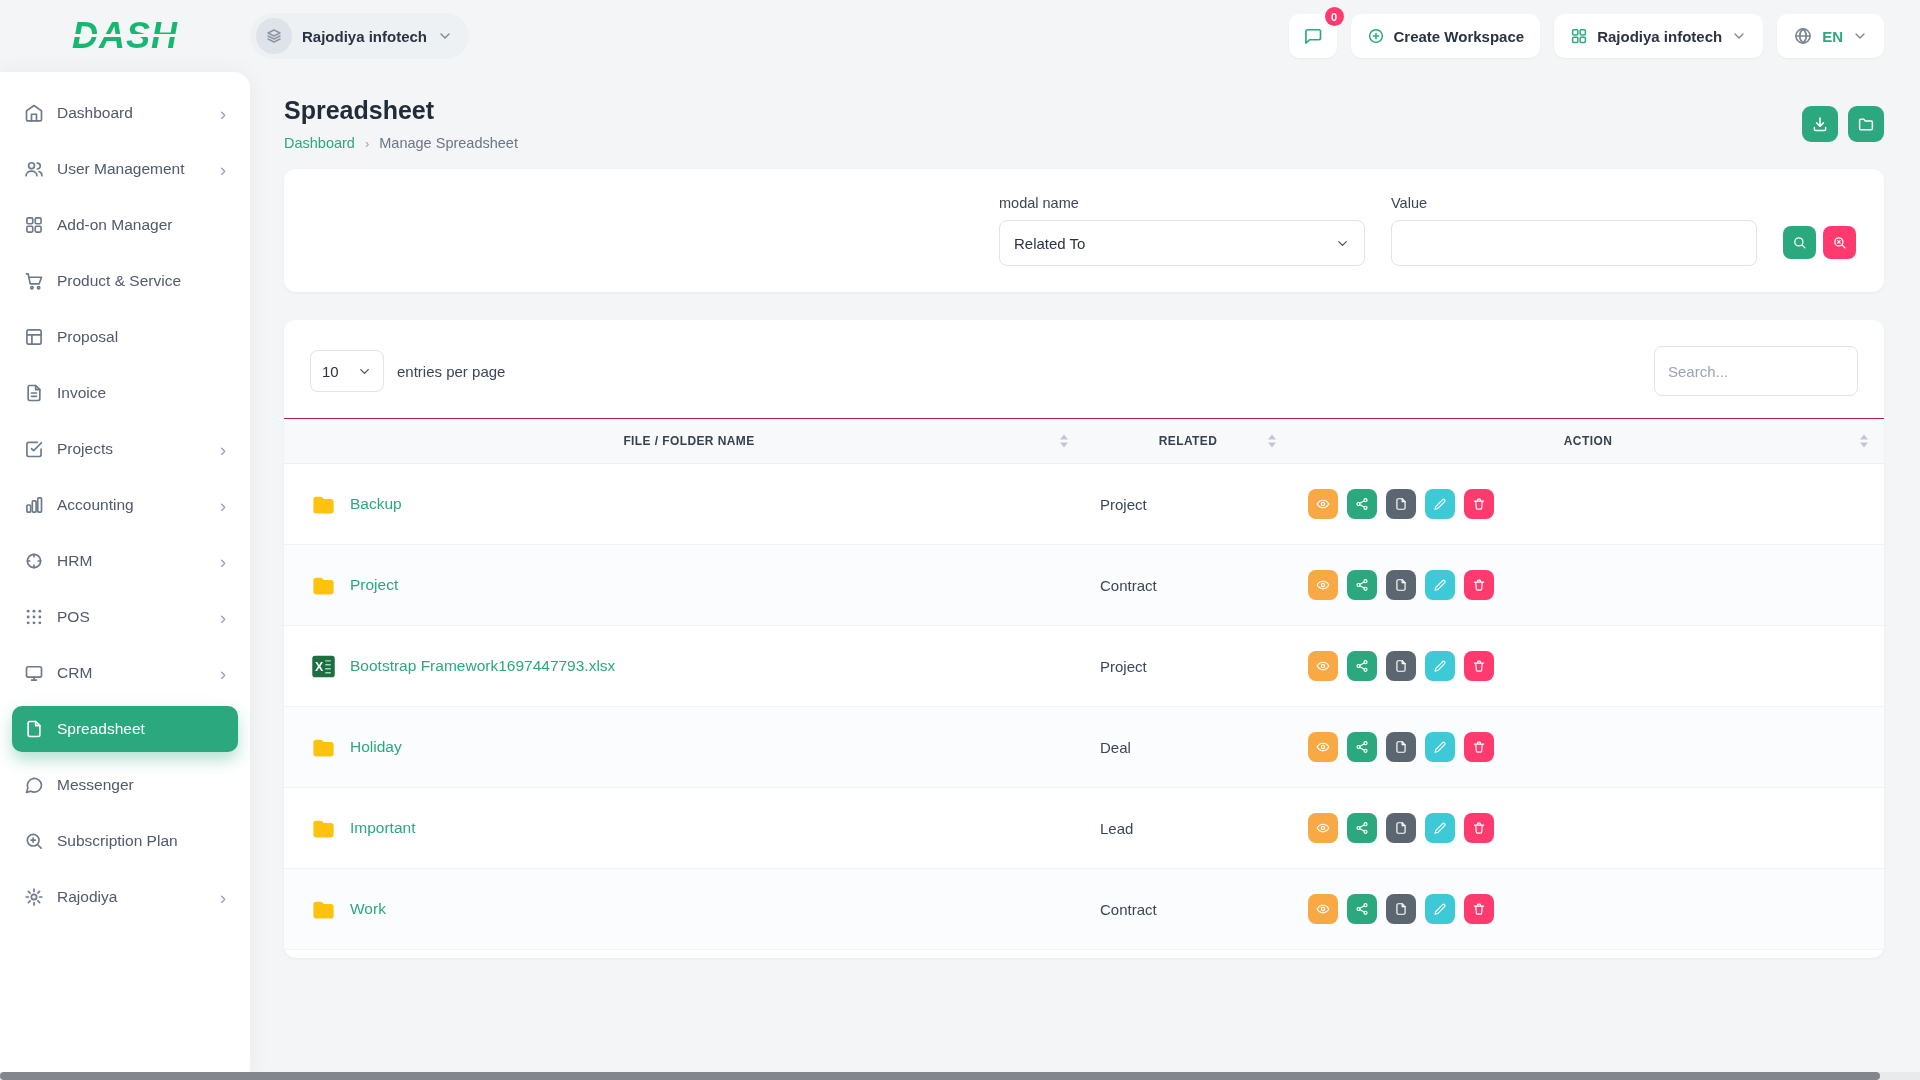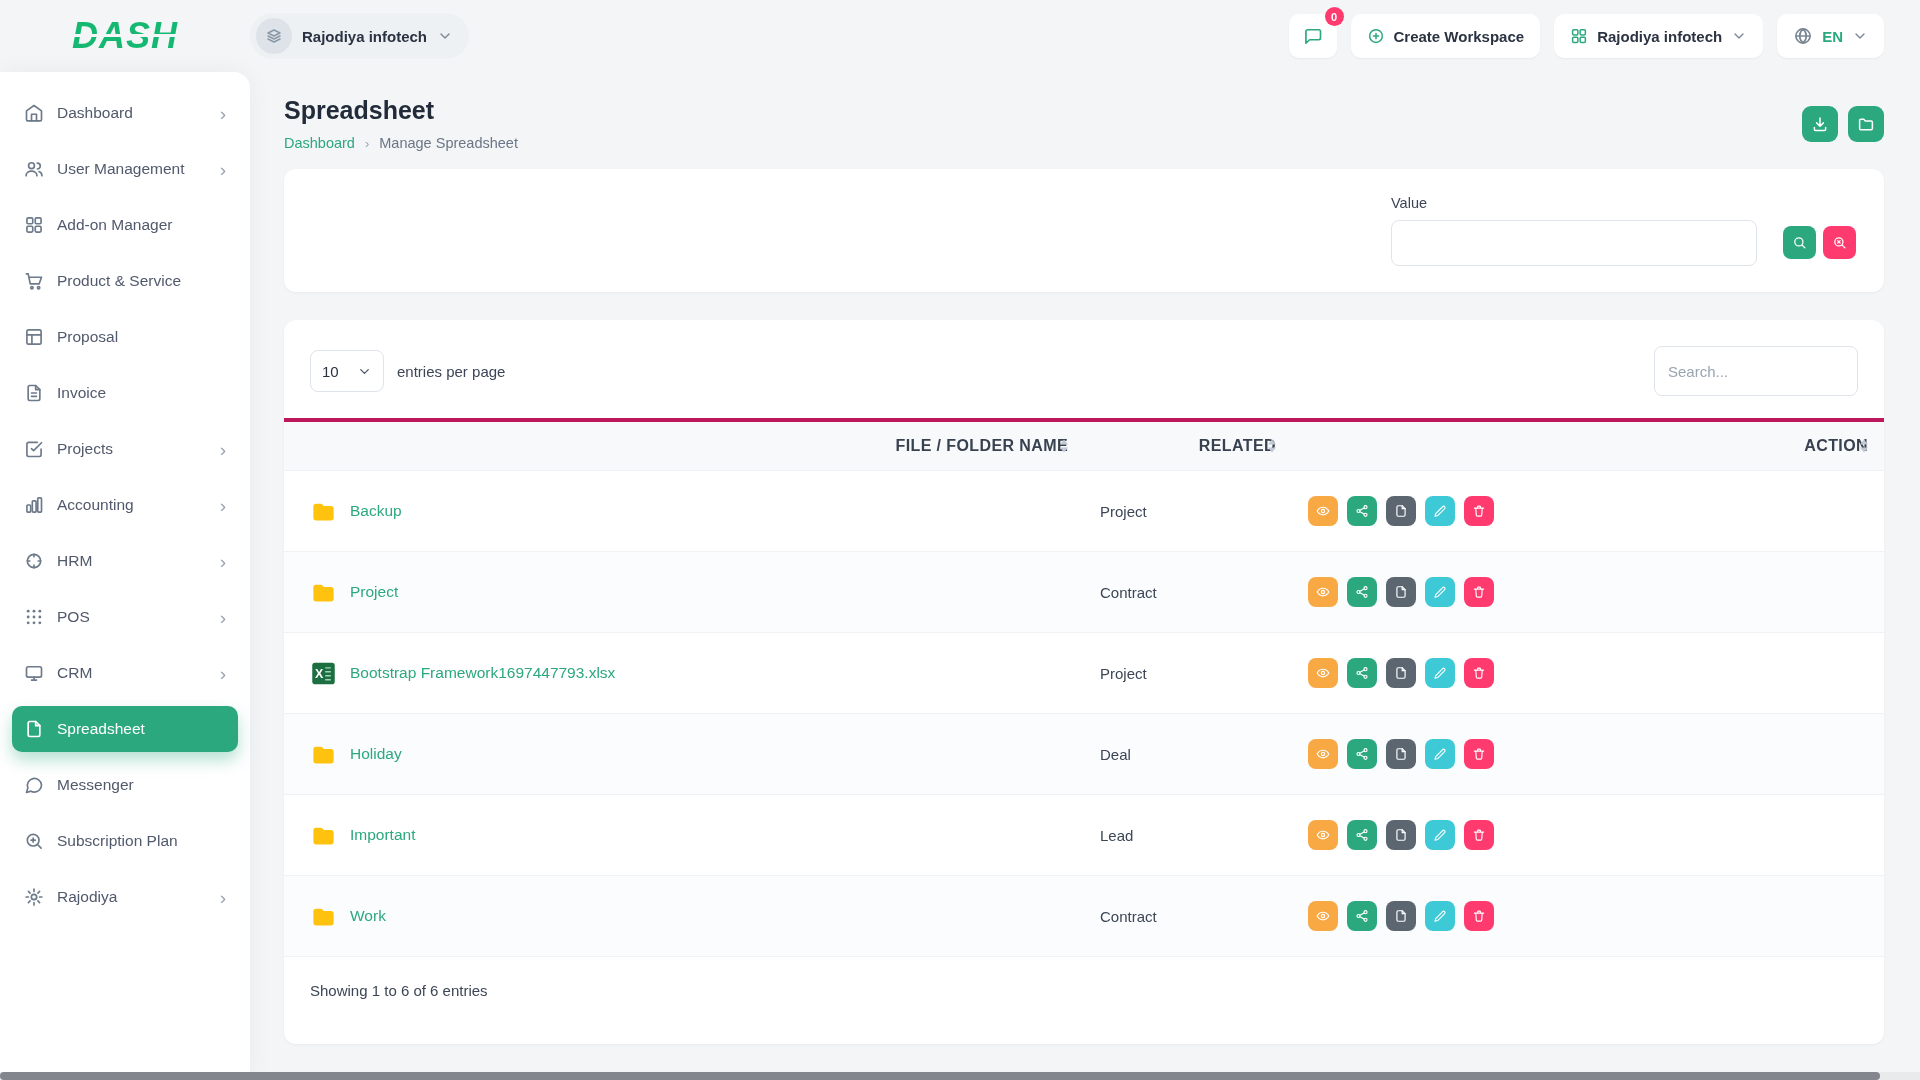--- a/index.html
+++ b/index.html
@@ -56,29 +56,29 @@
   .field label{display:block;font-size:14.5px;color:#3c4656;margin-bottom:9px}
   .selectbox{width:366px;height:46px;border:1px solid var(--border);border-radius:8px;background:#fff;display:flex;align-items:center;justify-content:space-between;padding:0 14px;font-size:15px;color:#2b3342;cursor:pointer}
   .selectbox .chev-ic{width:15px;height:15px;color:#4a5462}
   .text-input{width:366px;height:46px;border:1px solid var(--border);border-radius:8px;padding:0 14px;font-size:15px;color:#2b3342;background:#fff;outline:none;font-family:inherit}
   .text-input::placeholder{color:#9aa4b2}
   .filter-btns{display:flex;gap:7px;padding-bottom:7px}
   .mini-btn{width:33px;height:33px;border-radius:8px;border:none;color:#fff;display:flex;align-items:center;justify-content:center;cursor:pointer}
   .mini-btn .ic{width:15px;height:15px}
   .btn-search{background:var(--primary)} .btn-reset{background:var(--danger)}
 
-  .table-card{margin-top:28px;padding-bottom:20px}
+  .table-card{margin-top:28px;padding-bottom:8px}
   .table-top{display:flex;justify-content:space-between;align-items:center;padding:26px 26px 22px}
   .entries{display:flex;align-items:center;gap:13px;font-size:15px;color:#3c4656}
   .selectbox.small{width:74px;height:42px;padding:0 11px}
   .search-input{width:204px;height:50px;border:1px solid var(--border);border-radius:8px;padding:0 13px;font-size:15px;background:#fff;outline:none;font-family:inherit;color:#2b3342}
   .search-input::placeholder{color:#9aa4b2}
 
   table{width:100%;border-collapse:collapse}
-  thead th{background:var(--headbg);border-top:4px solid #be185d;border-bottom:1px solid #edf0f4;font-size:16px;letter-spacing:.4px;color:#37414f;text-align:right;font-weight:700;padding:15px 16px;position:relative}
+  thead th{background:var(--headbg);border-top:1px solid #be185d;border-bottom:1px solid #edf0f4;font-size:12px;letter-spacing:.4px;color:#37414f;text-align:center;font-weight:700;padding:15px 16px;position:relative}
   thead th:first-child{padding-left:26px;width:50%}
   thead th:nth-child(2){width:13%}
   .sort{position:absolute;right:16px;top:50%;transform:translateY(-50%);display:inline-flex;flex-direction:column;gap:3px}
   .sort i{width:0;height:0;border-left:4px solid transparent;border-right:4px solid transparent}
   .sort .up{border-bottom:5px solid #c2c9d2}
   .sort .dn{border-top:5px solid #c2c9d2}
   tbody td{padding:25px 16px;border-bottom:1px solid #f0f2f5;font-size:15px;color:#3c4656;vertical-align:middle}
   tbody td:first-child{padding-left:26px}
   tbody tr:nth-child(even){background:#fbfcfd}
   .file-cell{display:flex;align-items:center;gap:13px}
@@ -307,20 +307,29 @@
       <button class="sq-btn">
         <svg class="ic" viewBox="0 0 24 24">
             <path d="M3.5 7A1.5 1.5 0 0 1 5 5.5h4l2 2.5h8A1.5 1.5 0 0 1 20.5 9.5V18A1.5 1.5 0 0 1 19 19.5H5A1.5 1.5 0 0 1 3.5 18Z"></path>
           </svg>
       </button>
     </div>
   </div>
 
   <section class="card filter-card">
     <div class="field">
+      <label>modal name</label>
+      <div class="selectbox">
+        <span>Related To</span>
+        <svg class="chev-ic" viewBox="0 0 24 24">
+            <path class="ic" d="m6 9 6 6 6-6"></path>
+          </svg>
+      </div>
+    </div>
+    <div class="field">
       <label>Value</label>
       <input class="text-input" type="text" value="" style="">
     </div>
     <div class="filter-btns">
       <button class="mini-btn btn-search">
         <svg class="ic" viewBox="0 0 24 24">
             <circle cx="11" cy="11" r="6.5"></circle>
             <path d="m20.5 20.5-4.3-4.3"></path>
           </svg>
       </button>
@@ -639,19 +648,18 @@
                   <svg class="ic" viewBox="0 0 24 24">
                     <path d="M4 7h16M9.5 7V5A1.5 1.5 0 0 1 11 3.5h2A1.5 1.5 0 0 1 14.5 5v2M6.5 7l.8 12a2 2 0 0 0 2 1.9h5.4a2 2 0 0 0 2-1.9l.8-12"></path>
                   </svg>
                 </button>
           </div>
             </td>
         </tr>
       </tbody>
     </table>
 
-    <div class="table-footer">Showing 1 to 6 of 6 entries</div>
   </section>
 </main>
 
 <div class="hscroll">
   <div class="thumb"></div>
 </div>
 
 </body></html>

